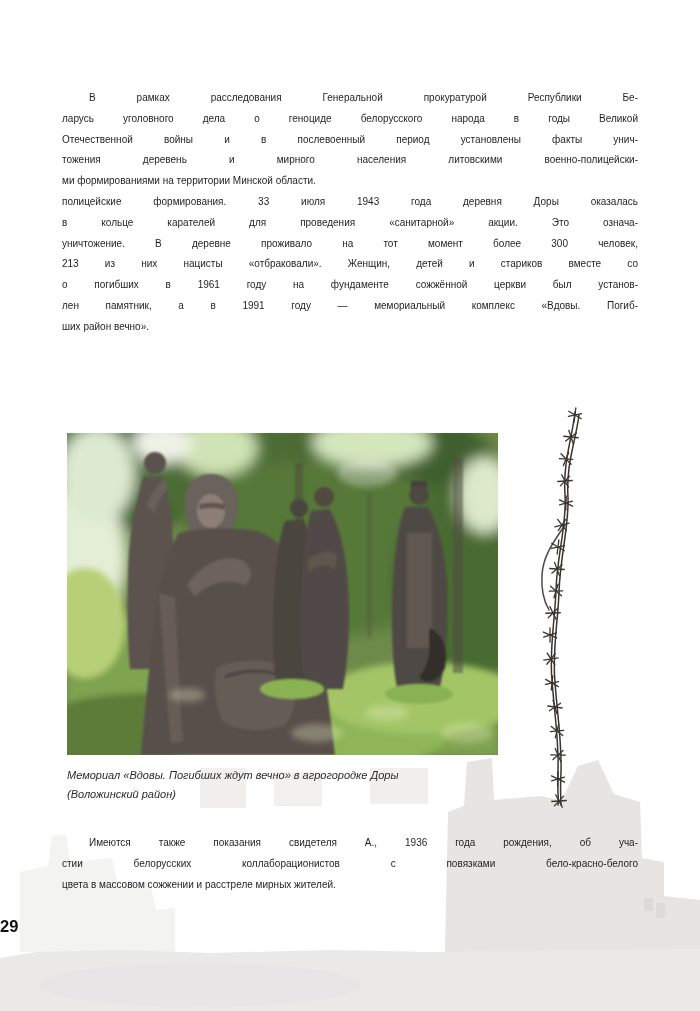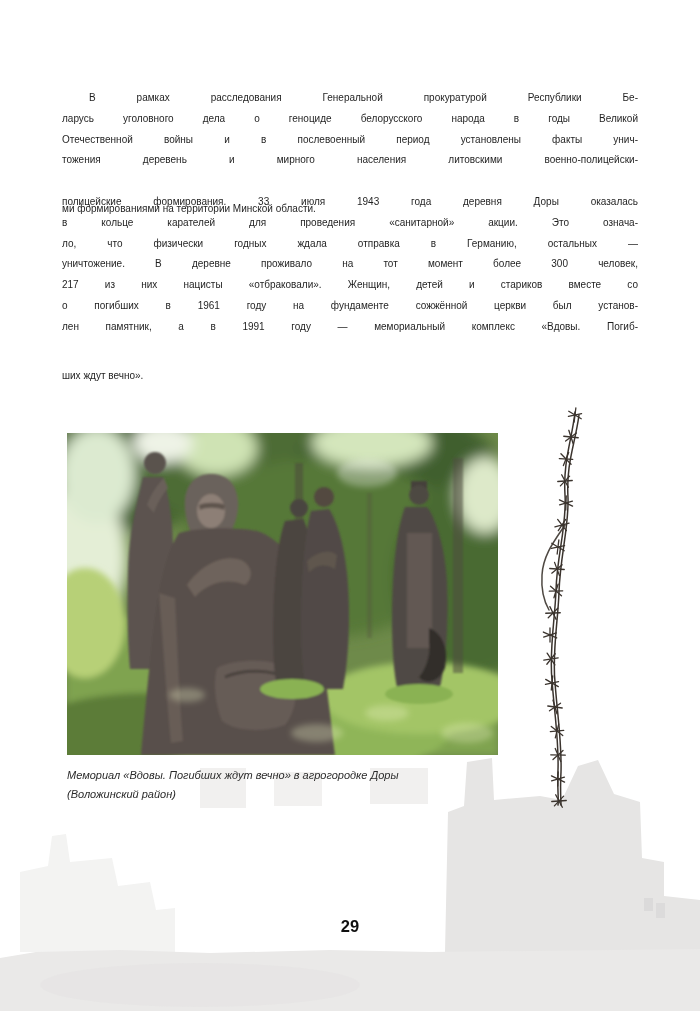--- a/index.html
+++ b/index.html
@@ -7,34 +7,34 @@
     position:relative; width:700px; height:1011px;
     background:#ffffff; overflow:hidden;
     font-family:"Liberation Sans", sans-serif;
   }
   .watermark { position:absolute; left:0; top:0; z-index:0; }
   .bodytext {
     position:absolute; left:62px; width:576px; z-index:2;
     color:#1f1f1f; font-size:10px; line-height:20.8px;
   }
   .line { text-align:justify; text-align-last:justify; }
-  .line.last { text-align-last:left;margin-top:28px; }
+  .line.last { text-align-last:left; }
   .line.indent { text-indent:27px; }
   #para1 { top:88px; }
   #para2 { top:192px; }
   #para3 { top:833px; }
   .photo { position:absolute; left:67px; top:433px; z-index:2; }
   .caption {
     position:absolute; left:67px; top:766px; width:480px; z-index:2;
     font-style:italic; font-size:11px; line-height:19px; color:#2b2b2b;
   }
   .wire { position:absolute; left:535px; top:405px; z-index:1; }
   .pagenum {
     position:absolute; left:0; top:917px; width:700px; z-index:2;
-    text-align:center; font-weight:bold; font-size:16.5px; color:#101010;
+    font-weight:bold; font-size:16.5px; color:#101010;
   }
 </style>
 </head>
 <body>
 
 <div class="page">
 
   <svg class="watermark" width="700" height="1011" viewBox="0 0 700 1011" aria-hidden="true">
     <rect x="200" y="768" width="46" height="40" fill="#f1f0ef"></rect>
     <rect x="274" y="772" width="48" height="34" fill="#f2f1f0"></rect>
@@ -51,26 +51,25 @@
     <div class="line indent">В рамках расследования Генеральной прокуратурой Республики Бе-</div>
     <div class="line">ларусь уголовного дела о геноциде белорусского народа в годы Великой</div>
     <div class="line">Отечественной войны и в послевоенный период установлены факты унич-</div>
     <div class="line">тожения деревень и мирного населения литовскими военно-полицейски-</div>
     <div class="line last">ми формированиями на территории Минской области.</div>
   </div>
 
   <div class="bodytext" id="para2">
     <div class="line">полицейские формирования. 33 июля 1943 года деревня Доры оказалась</div>
     <div class="line">в кольце карателей для проведения «санитарной» акции. Это означа-</div>
-    <div class="line">ло, что физически годных ждала отправка в Германию, остальных —</div>
     <div class="line">уничтожение. В деревне проживало на тот момент более 300 человек,</div>
-    <div class="line">217 из них нацисты «отбраковали». Женщин, детей и стариков вместе со</div>
+    <div class="line">213 из них нацисты «отбраковали». Женщин, детей и стариков вместе со</div>
     <div class="line">о погибших в 1961 году на фундаменте сожжённой церкви был установ-</div>
     <div class="line">лен памятник, а в 1991 году — мемориальный комплекс «Вдовы. Погиб-</div>
-    <div class="line last">ших ждут вечно».</div>
+    <div class="line last">ших район вечно».</div>
   </div>
 
   <svg class="photo" width="431" height="322" viewBox="0 0 431 322" aria-hidden="true">
     <defs>
       <filter id="b7" x="-30%" y="-30%" width="160%" height="160%">
           <feGaussianBlur stdDeviation="7"></feGaussianBlur>
         </filter>
       <filter id="b3" x="-30%" y="-30%" width="160%" height="160%">
           <feGaussianBlur stdDeviation="3"></feGaussianBlur>
         </filter>
@@ -188,16 +187,21 @@
       <use href="#barb" transform="translate(23,374) rotate(10)"></use>
       <use href="#barb" transform="translate(24,396) rotate(-20)"></use>
     </g>
   </svg>
 
   <div class="caption">
     <div class="cap-line">Мемориал «Вдовы. Погибших ждут вечно» в агрогородке Доры</div>
     <div class="cap-line">(Воложинский район)</div>
   </div>
 
+  <div class="bodytext" id="para3">
+    <div class="line indent">Имеются также показания свидетеля А., 1936 года рождения, об уча-</div>
+    <div class="line">стии белорусских коллаборационистов с повязками бело-красно-белого</div>
+    <div class="line last">цвета в массовом сожжении и расстреле мирных жителей.</div>
+  </div>
 
   <div class="pagenum">29</div>
 
 </div>
 
 </body></html>

